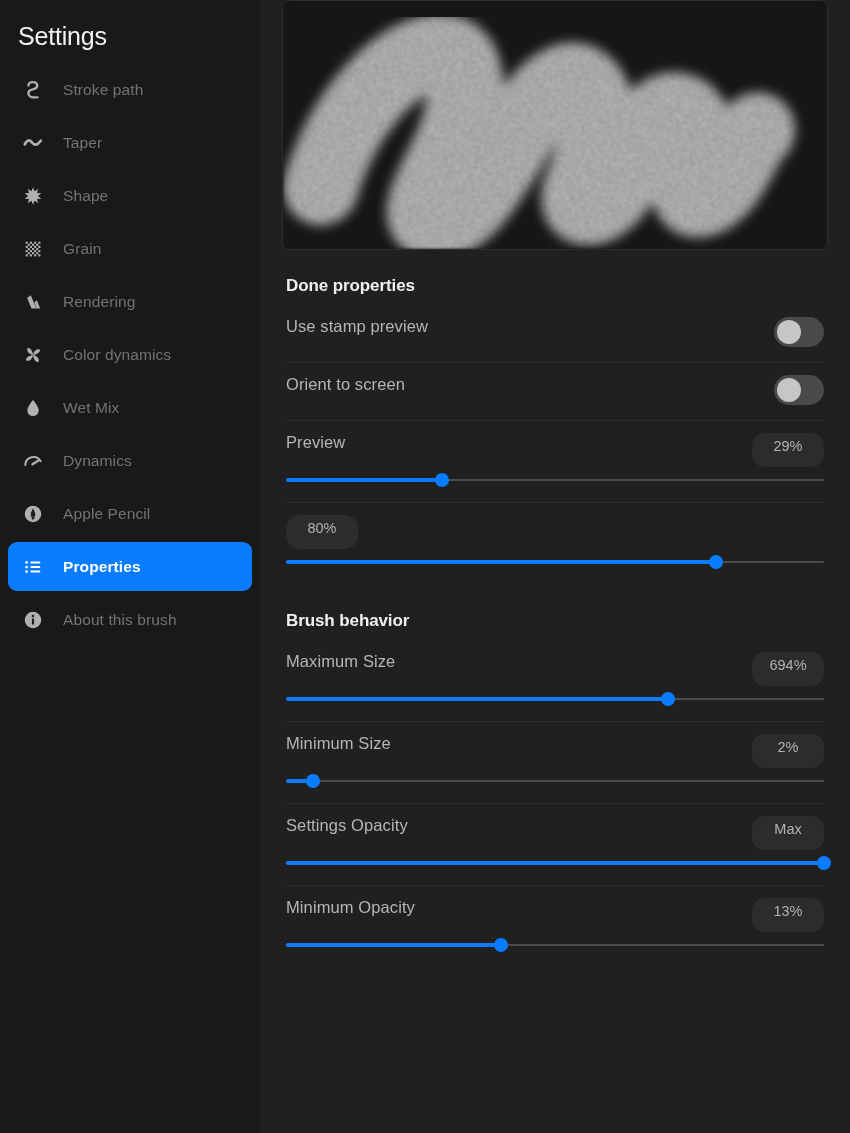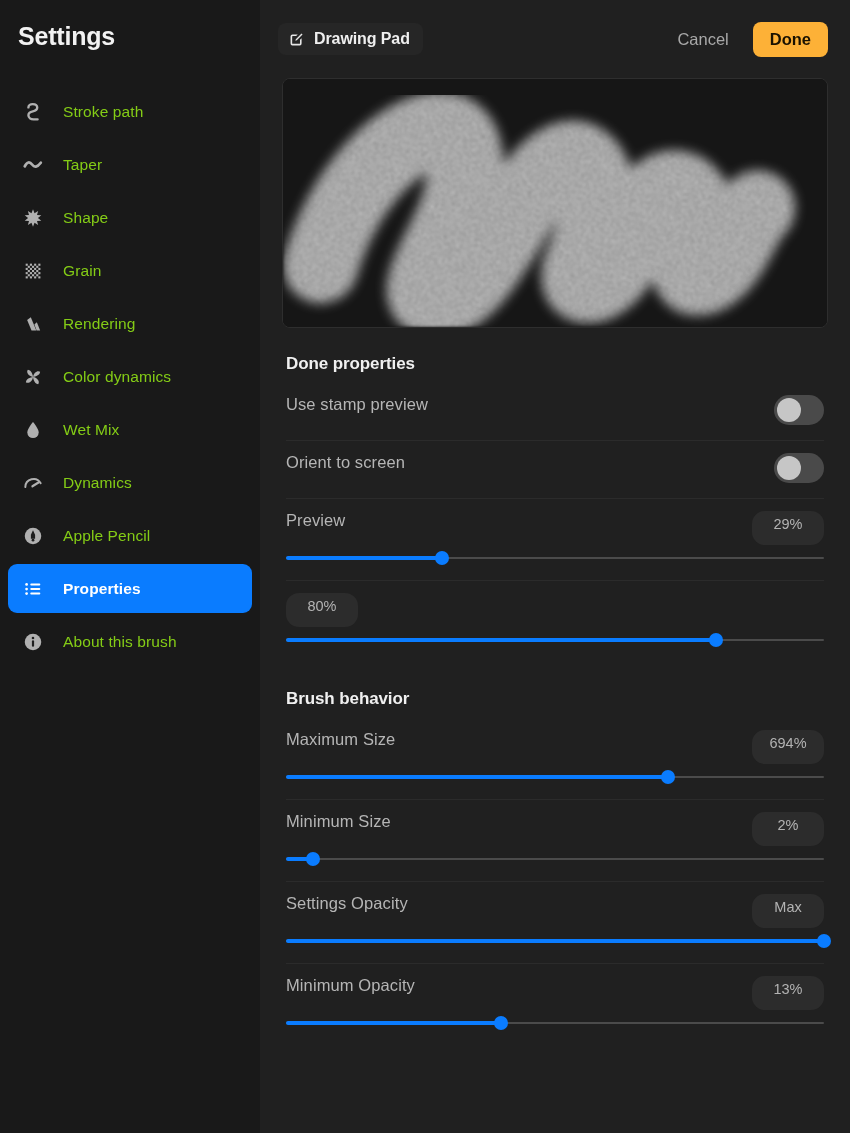--- a/index.html
+++ b/index.html
@@ -15,44 +15,44 @@
   .sidebar {
     width:260px; height:1133px;
     background:#191919;
     flex:0 0 260px;
     padding-top:22px;
     position:relative;
   }
   .sidebar-title {
     color:#f2f2f2;
     font-size:25px;
-    font-weight:bold;
+    font-weight:normal;
     padding:0 0 0 18px;
     letter-spacing:-0.2px;
-    margin-bottom:34px;
+    margin-bottom:12px;
   }
   .nav { display:flex; flex-direction:column; }
   .nav-item {
     display:flex; align-items:center;
     height:49px;
     margin:2px 8px;
     padding-left:12px;
     border-radius:9px;
     cursor:pointer;
   }
   .nav-item.selected { background:#0a7cff; margin:2px 8px; }
   .nav-icon {
     width:26px; height:26px;
     display:flex; align-items:center; justify-content:center;
     flex:0 0 26px;
     margin-right:17px;
   }
   .nav-icon svg { display:block; }
   .nav-label {
-    color:#84cc16;
+    color:#737373;
     font-size:15.5px;
     letter-spacing:0.1px;
   }
   .nav-item.selected .nav-label { color:#ffffff;font-weight:bold; }
 
   
   .main {
     flex:1; height:1133px;
     background:#202020;
     position:relative;
@@ -330,34 +330,20 @@
                 <rect x="10.8" y="10.2" width="2.4" height="7" rx="1.2" fill="#1e1e1e"></rect>
             </svg>
           </span>
           <span class="nav-label">About this brush</span>
         </div>
       </div>
   </div>
 
   <div class="main">
 
-    <div class="topbar">
-      <div class="brush-name">
-        <span class="brush-name-icon">
-          <svg width="17" height="17" viewBox="0 0 20 20">
-            <path d="M3 6.2 A2.2 2.2 0 0 1 5.2 4 H11.5 L9.6 5.9 H5.6 A0.7 0.7 0 0 0 4.9 6.6 V14.4 A0.7 0.7 0 0 0 5.6 15.1 H13.4 A0.7 0.7 0 0 0 14.1 14.4 V10.4 L16 8.5 V14.8 A2.2 2.2 0 0 1 13.8 17 H5.2 A2.2 2.2 0 0 1 3 14.8 Z" fill="#e6e6e6"></path>
-            <path d="M9.2 9.6 L15.9 2.9 L17.1 4.1 L10.4 10.8 L8.6 11.4 Z" fill="#e6e6e6"></path>
-          </svg>
-        </span>
-        <span class="brush-name-text">Drawing Pad</span>
-      </div>
-      <div class="topbar-spacer"></div>
-      <div class="cancel-btn">Cancel</div>
-      <button class="done-btn">Done</button>
-    </div>
 
     <div class="preview-wrap">
       <div class="preview-canvas">
         <svg viewBox="0 0 548 250" preserveAspectRatio="none">
           <defs>
             <filter id="grainy" x="-20%" y="-20%" width="140%" height="140%">
               <feTurbulence type="fractalNoise" baseFrequency="0.62" numOctaves="4" seed="7" result="noise"></feTurbulence>
               <feColorMatrix in="noise" type="saturate" values="0" result="gray"></feColorMatrix>
               <feComposite in="SourceGraphic" in2="gray" operator="arithmetic" k1="0.95" k2="0.28" k3="0" k4="0" result="tex"></feComposite>
               <feGaussianBlur in="tex" stdDeviation="1.6"></feGaussianBlur>

